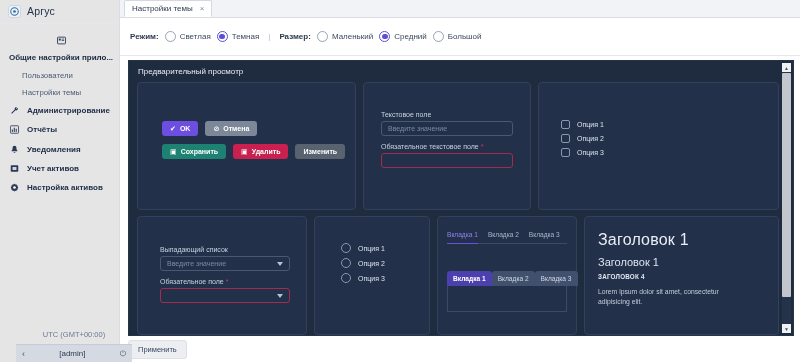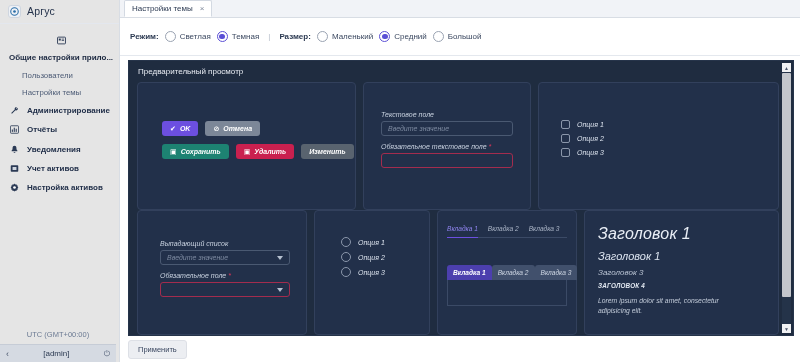--- a/index.html
+++ b/index.html
@@ -41,21 +41,21 @@
     font-size: 8px; color: #22304a; font-weight: bold;
     line-height: 1.15; white-space: nowrap;
   }
   .nav-item .ico { width: 11px; flex: 0 0 11px; display:flex; align-items:center; justify-content:center; color:#2b3a55; }
   .nav-item.active { color: #1b2840; flex-direction: column; }
   .nav-sub {
     padding: 4px 6px 4px 22px;
     font-size: 7.8px; color: #4d5c76; font-weight: normal;
   }
 
-  .side-foot { position: absolute; left:0; bottom: 0; width: 116px; }
+  .side-foot { position: absolute; left:16px; bottom: 0; width: 116px; }
   .utc { text-align: center; font-size: 7.5px; color: #6b7a93; padding-bottom: 5px; }
   .user-bar {
     height: 18px; background: #d5dae2; display: flex; align-items: center;
     justify-content: space-between; padding: 0 6px; border-top: 1px solid #c6ccd6;
   }
   .user-bar .chev { font-size: 9px; color: #46536b; }
   .user-bar .uname { font-size: 8px; color: #2c3a52; }
   .user-bar .uicon { font-size: 8px; color: #5a677e; }
 
   
@@ -98,21 +98,21 @@
     height: 100%;
     background: #1f2c40;
     border: 1px solid #26344a;
     display: flex; flex-direction: column;
     overflow: hidden;
   }
   .preview-title {
     font-size: 8px; color: #e8ecf3; font-weight: normal;
     padding: 6px 0 6px 9px;
   }
-  .preview-body { flex:1 1 auto; padding: 0 14px 0 8px; display:flex; flex-direction:column; min-height:0;font-style:italic;}
+  .preview-body { flex:1 1 auto; padding: 0 14px 0 8px; display:flex; flex-direction:column; gap:6px; min-height:0;}
 
   .row { display: flex; gap: 7px; }
   .row1 { height: 128px; }
   .row2 { flex: 1 1 auto; }
   .card {
     background: #22304a; border: 1px solid #32405c; border-radius: 4px;
     position: relative; min-width: 0;
   }
 
   
@@ -472,21 +472,20 @@
                   <span class="tab-b">Вкладка 3</span>
                 </div>
                 <div class="tab-panel"></div>
               </div>
             </div>
 
             <div class="card typo-card">
               <div class="typo">
                 <div class="h1">Заголовок 1</div>
                 <div class="h2">Заголовок 1</div>
-                <div class="h3">Заголовок 3</div>
                 <div class="h4">ЗАГОЛОВОК 4</div>
                 <div class="para">Lorem ipsum dolor sit amet, consectetur adipisicing elit.</div>
               </div>
             </div>
           </div>
         </div>
 
         <div class="vscroll">
           <div class="vs-up">▲</div>
           <div class="vs-thumb"></div>

